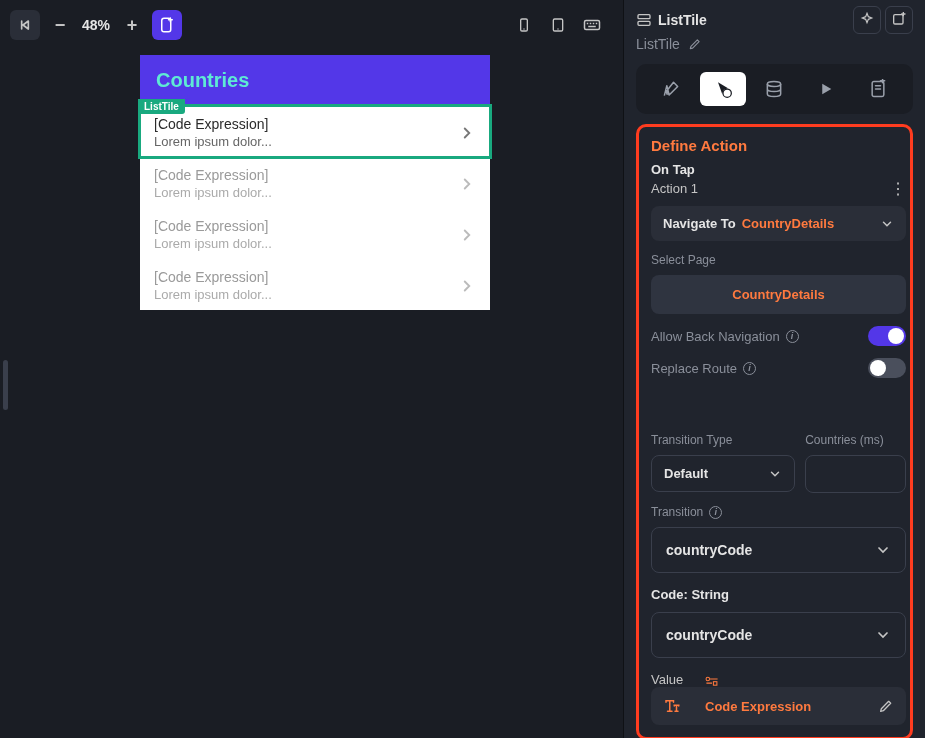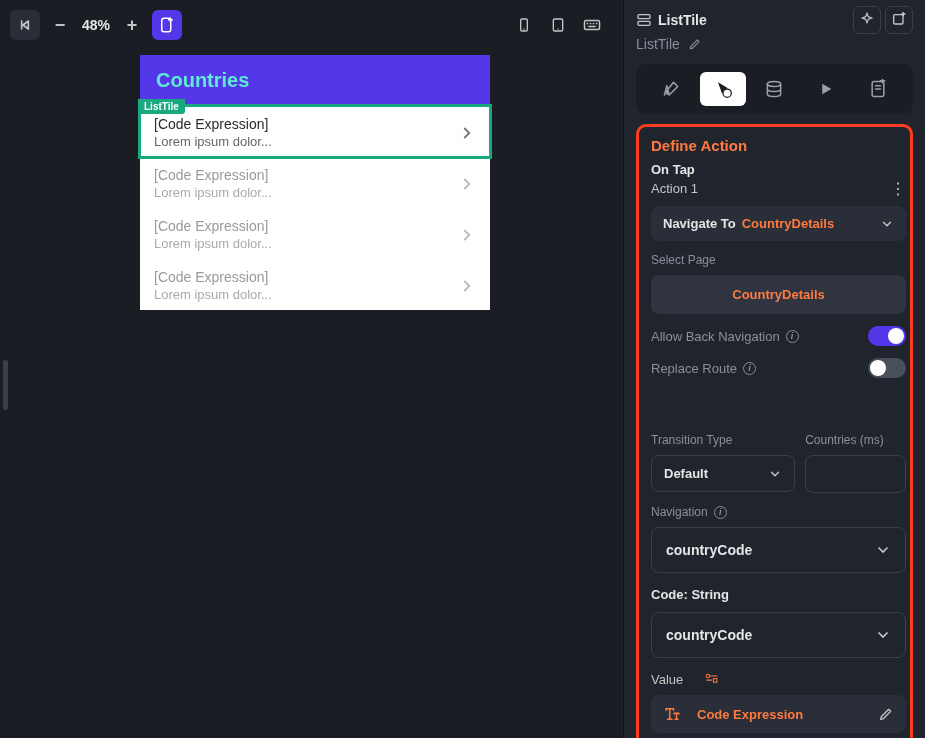--- a/index.html
+++ b/index.html
@@ -73,24 +73,24 @@
     .dual-row { display: flex; gap: 10px; margin-bottom: 12px; }
     .dual-col { flex: 1; margin-top: 43px; }
     .select-box { background: transparent; border: 1px solid #3a3f4c; border-radius: 8px; padding: 10px 12px; display: flex; align-items: center; cursor: pointer; }
     .select-text { flex: 1; font-size: 13px; font-weight: 600; color: #e5e5e5; }
     .input-box { background: transparent; border: 1px solid #3a3f4c; border-radius: 8px; padding: 10px 12px; height: 38px; }
     
     .param-box { background: transparent; border: 1px solid #3a3f4c; border-radius: 8px; padding: 14px 14px; display: flex; align-items: center; cursor: pointer; margin-bottom: 14px; }
     .param-text { flex: 1; font-size: 14px; font-weight: 600; color: #e5e5e5; }
     
     .type-text { font-size: 13px; font-weight: 700; margin-bottom: 10px; }
-    .value-label { font-size: 13px; color: #c5c5c5; font-weight: 500; margin-bottom: 8px; display: flex; align-items: flex-start; gap: 22px; }
+    .value-label { font-size: 13px; color: #c5c5c5; font-weight: 500; display: flex; align-items: flex-end; gap: 22px; }
     .value-var-icon { color: #ff7a3f; font-size: 12px; }
     
-    .expr-box { background: #2a2e38; border-radius: 8px; padding: 10px 12px; display: flex; align-items: center; gap: 16px; cursor: pointer; }
+    .expr-box { background: #2a2e38; border-radius: 8px; padding: 10px 12px; display: flex; align-items: center; gap: 24px; cursor: pointer; }
     .expr-text { flex: 1; font-size: 13px; font-weight: 700; color: #ff7a3f; }
     .pencil-icon { color: #c5c5c5; cursor: pointer; }
     
     svg { display: block; }
     .scroll-handle{ position:absolute; left:3px; top: 360px; width: 5px; height: 50px; background:#3a3f4c; border-radius:3px;}
   </style>
 </head>
 <body>
 
 <div class="canvas-area">
@@ -306,21 +306,21 @@
               </svg>
           </div>
         </div>
         <div class="dual-col" style="flex:0.7;">
           <div class="field-label">Countries (ms)</div>
           <div class="input-box"></div>
         </div>
       </div>
 
       <div class="field-label with-info">
-        <span>Navigation</span>
+        <span>Transition</span>
         <span class="info-icon">i</span>
       </div>
       <div class="param-box">
         <span class="param-text">countryCode</span>
         <svg width="16" height="16" viewBox="0 0 24 24">
             <path d="M6 9l6 6 6-6" stroke="#c5c5c5" stroke-width="2.5" fill="none" stroke-linecap="round"></path>
           </svg>
       </div>
 
       <div class="type-text">Code: String</div>

